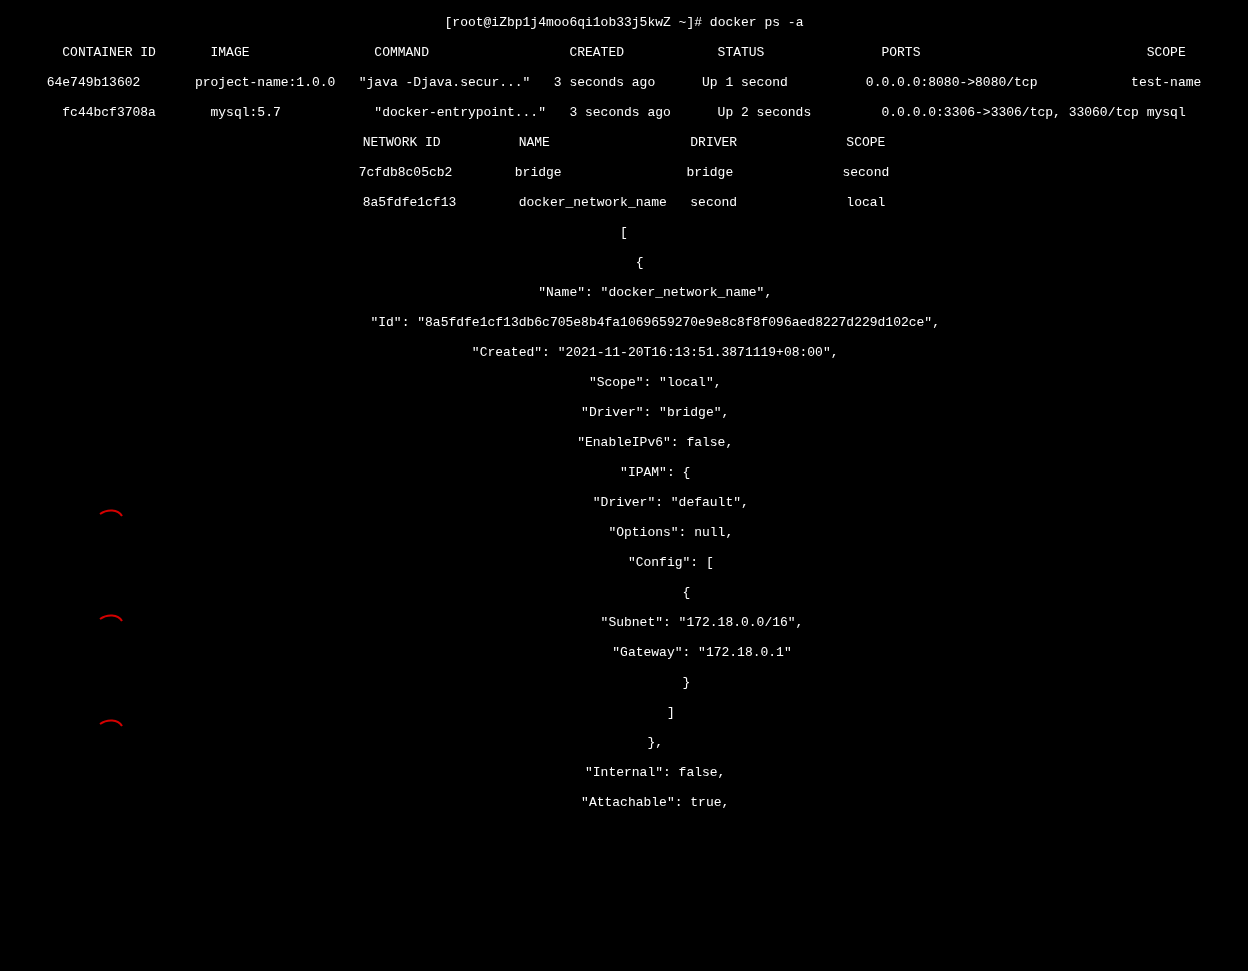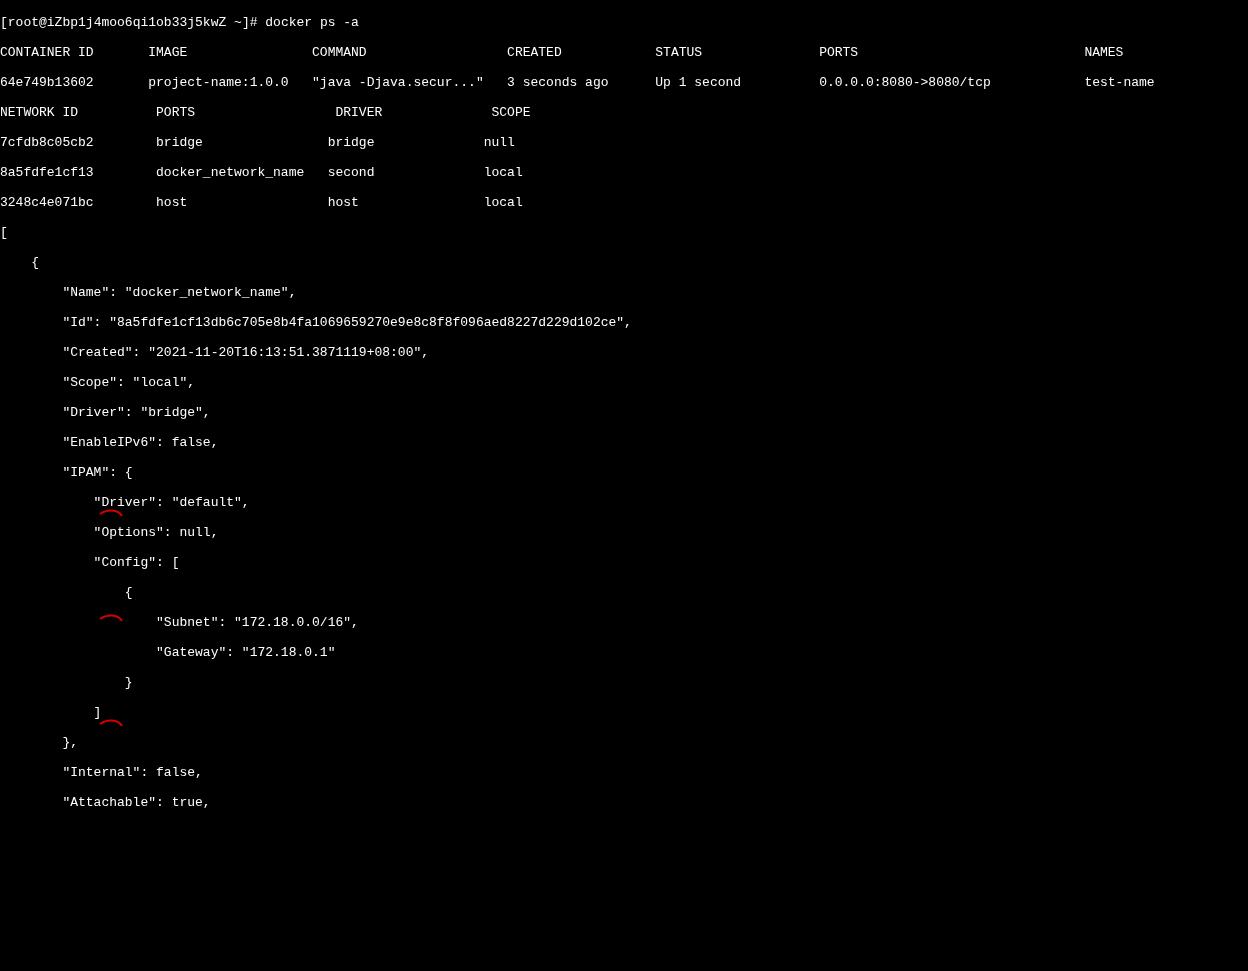--- a/index.html
+++ b/index.html
@@ -12,39 +12,39 @@
     line-height: 15px;
     width: 1248px;
     height: 971px;
     overflow: hidden;
   }
   .terminal {
     padding: 0;
     white-space: pre;
     position: relative;
   }
-  .line { display: block; }
+  .line { display: block; text-align: center; }
   svg.anno {
     position: absolute;
     left: 0;
     top: 0;
     pointer-events: none;
   }
 </style>
 </head>
 <body>
 
 <div class="terminal">
 <span class="line">[<span>root@iZbp1j4moo6qi1ob33j5kwZ</span> <span>~</span>]# <span>docker ps -a</span></span>
-<span class="line" id="ps-header-line">CONTAINER ID       IMAGE                COMMAND                  CREATED            STATUS               PORTS                             NAMES</span>
+<span class="line" id="ps-header-line">CONTAINER ID       IMAGE                COMMAND                  CREATED            STATUS               PORTS                             SCOPE</span>
 <span class="line" id="ps-row-0">64e749b13602       project-name:1.0.0   "java -Djava.secur..."   3 seconds ago      Up 1 second          0.0.0.0:8080-&gt;8080/tcp            test-name</span>
-<span class="line" id="net-header-line">NETWORK ID          PORTS                  DRIVER              SCOPE</span>
-<span class="line" id="net-row-0">7cfdb8c05cb2        bridge                bridge              null</span>
+<span class="line" id="ps-row-2">fc44bcf3708a       mysql:5.7            "docker-entrypoint..."   3 seconds ago      Up 2 seconds         0.0.0.0:3306-&gt;3306/tcp, 33060/tcp mysql</span>
+<span class="line" id="net-header-line">NETWORK ID          NAME                  DRIVER              SCOPE</span>
+<span class="line" id="net-row-0">7cfdb8c05cb2        bridge                bridge              second</span>
 <span class="line" id="net-row-1">8a5fdfe1cf13        docker_network_name   second              local</span>
-<span class="line" id="net-row-2">3248c4e071bc        host                  host                local</span>
 <span class="line">[</span>
 <span class="line">    {</span>
 <span class="line">        "Name": "docker_network_name",</span>
 <span class="line">        "Id": "8a5fdfe1cf13db6c705e8b4fa1069659270e9e8c8f8f096aed8227d229d102ce",</span>
 <span class="line">        "Created": "2021-11-20T16:13:51.3871119+08:00",</span>
 <span class="line">        "Scope": "local",</span>
 <span class="line">        "Driver": "bridge",</span>
 <span class="line">        "EnableIPv6": false,</span>
 <span class="line">        "IPAM": {</span>
 <span class="line">            "Driver": "default",</span>

